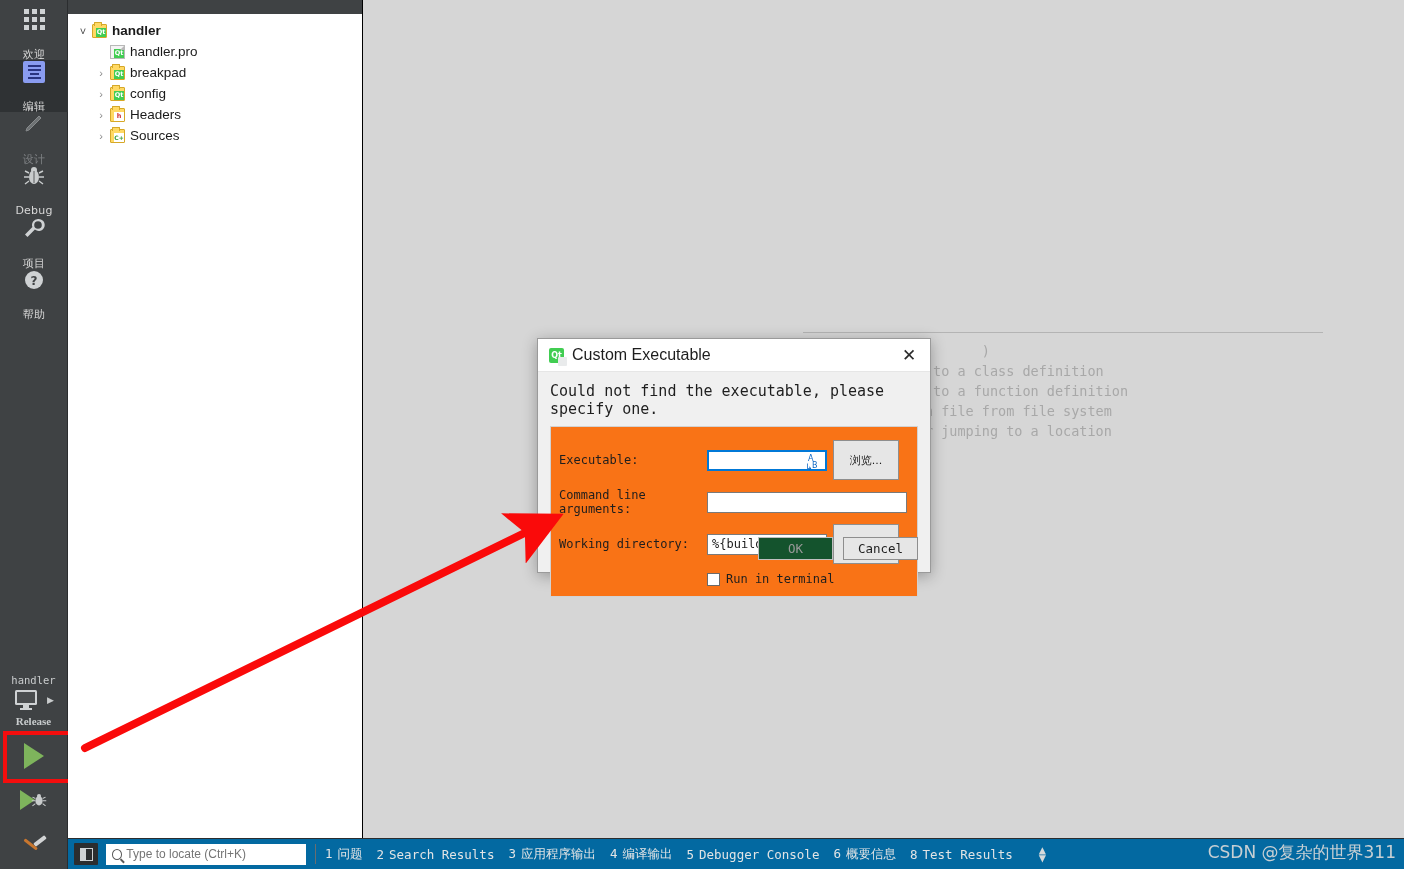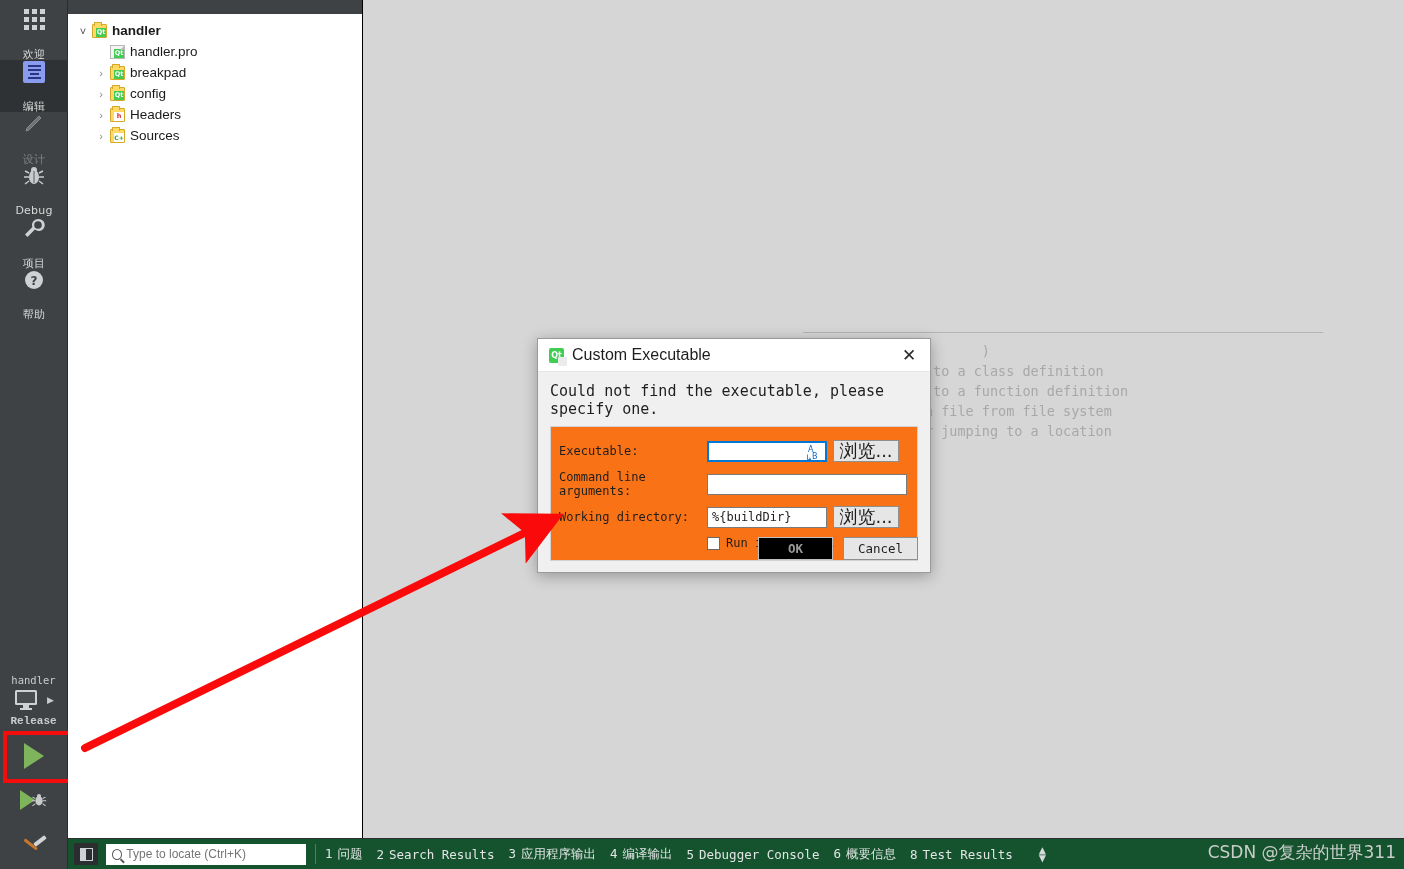--- a/index.html
+++ b/index.html
@@ -34,21 +34,21 @@
   .grid-ico i { background: #cfd2d4; display: block; width: 5px; height: 5px; }
   
   .edit-ico { width: 22px; height: 22px; background: #8a9cf0; border-radius: 2px; display: flex; flex-direction: column; justify-content: center; align-items: center; gap: 2px; }
   .edit-ico i { display: block; height: 2px; background: #2a3480; }
   .edit-ico i:nth-child(1){ width: 13px;} .edit-ico i:nth-child(2){ width: 13px;}
   .edit-ico i:nth-child(3){ width: 9px;} .edit-ico i:nth-child(4){ width: 13px;}
 
   .modebar-bottom { margin-top: auto; width: 100%; padding-bottom: 6px; display: flex; flex-direction: column; align-items: center; }
   .kit-name { color: #c9cccd; font-size: 10.5px; font-family: "DejaVu Sans Mono", monospace; margin-bottom: 2px; }
   .kit-sel { display: flex; align-items: center; gap: 4px; cursor: pointer; }
-  .kit-build { color: #c9cccd; font-size: 11px; font-family: Liberation Mono, monospace; margin: 3px 0 6px; font-weight: bold; }
+  .kit-build { color: #c9cccd; font-size: 11px; font-family: Liberation Serif, serif; margin: 3px 0 6px; font-weight: bold; }
   .runbtn { width: 60px; height: 46px; display: flex; align-items: center; justify-content: center; cursor: pointer; position: relative; }
   .tri { width: 0; height: 0; border-left: 20px solid #7eb45c; border-top: 13px solid transparent; border-bottom: 13px solid transparent; }
   .tri.sm { border-left-width: 15px; border-top-width: 10px; border-bottom-width: 10px; }
 
   
   .redbox {
     position: absolute; left: 3px; top: 731px; width: 78px; height: 52px;
     border: 4px solid #f40d0d; pointer-events: none;
   }
 
@@ -86,21 +86,21 @@
     background: #d6d6d6;
   }
   .hint-wrap { position: absolute; left: 440px; top: 300px; width: 520px; color: #9d9d9d; font-family: "DejaVu Sans Mono", monospace; }
   .hint-title { font-size: 19px; letter-spacing: 1px; color: #a2a2a2; margin-left: 42px; }
   .hint-rule { height: 1px; background: #b4b4b4; margin: 18px 0 8px 0; width: 520px; }
   .hint-line { font-size: 13.5px; line-height: 20px; color: #a8a8a8; white-space: pre; }
 
   
   .statusbar {
     position: absolute; left: 68px; bottom: 0; width: 1336px; height: 31px;
-    background: #14532d; display: flex; align-items: center; padding-left: 6px;
+    background: #0369a1; display: flex; align-items: center; padding-left: 6px;
     border-top: 1px solid #2b2d2f;
   }
   .sb-toggle { width: 24px; height: 22px; background: #2b2d2f; display:flex; align-items:center; justify-content:center; border-radius:1px; cursor:pointer; }
   .sb-toggle .tg { width: 13px; height: 13px; border: 1.5px solid #cfd2d4; display:flex;}
   .sb-toggle .tg i { width: 5px; background: #cfd2d4; display:block; }
   .locator {
     margin-left: 8px; width: 200px; height: 21px; background: #fff;
     display: flex; align-items: center; padding: 0 6px; gap: 4px;
   }
   .locator .mag { width: 11px; height: 11px; border: 1.5px solid #5a5a5a; border-radius: 50%; position: relative; display:inline-block; }
@@ -137,34 +137,34 @@
     font-family: "DejaVu Sans Mono", monospace; position: relative;
   }
   .finput.focused { border: 2px solid #0078d7; }
   .finput.w200 { width: 120px; }
   .finput.wide  { width: 200px; }
   .varico { position: absolute; right: 4px; top: 2px; width: 16px; height: 16px; color: #0b66c3; font-size: 8px; font-family: "DejaVu Sans", sans-serif; }
   .varico .a { position:absolute; left:3px; top:0px; }
   .varico .b { position:absolute; left:7px; top:7px; }
   .varico .ar { position:absolute; left:0px; top:8px; font-size:9px; }
   .browse {
-    margin-left: 6px; height: 22px; min-width: 66px; background: #e6e6e6; border: 1px solid #8e8e8e;
-    font-size: 18px; color: #1e1e1e; display: flex; align-items: center; justify-content: center;
+    margin-left: 6px; height: 40px; min-width: 66px; background: #e6e6e6; border: 1px solid #8e8e8e;
+    font-size: 11px; color: #1e1e1e; display: flex; align-items: center; justify-content: center;
     cursor: pointer; font-family: "DejaVu Sans", sans-serif;
   }
   .chkrow { display: flex; align-items: center; margin-left: 148px; gap: 6px; }
   .chkbox { width: 13px; height: 13px; background: #fff; border: 1px solid #6a6a6a; cursor: pointer; }
   .chklabel { font-size: 12px; color: #1e1e1e; font-family: "DejaVu Sans Mono", monospace; }
   .dlg-buttons { position: absolute; right: 12px; bottom: 12px; display: flex; gap: 10px; }
   .btn {
     width: 75px; height: 23px; display: flex; align-items: center; justify-content: center;
     font-size: 12.5px; font-family: "DejaVu Sans Mono", monospace; cursor: pointer;
     border: 1px solid #8e8e8e; background: #e6e6e6; color: #1e1e1e;
   }
-  .btn.disabled { color: #9a9a9a; background: #000000; border-color: #c0c0c0; cursor: default; font-weight: bold; }
+  .btn.disabled { color: #9a9a9a; background: #14532d; border-color: #c0c0c0; cursor: default; }
 
   
   .arrow-svg { position: absolute; left: 0; top: 0; width: 1404px; height: 869px; pointer-events: none; }
 </style>
 </head>
 <body>
 
 <div id="app">
 
   <div class="modebar">

